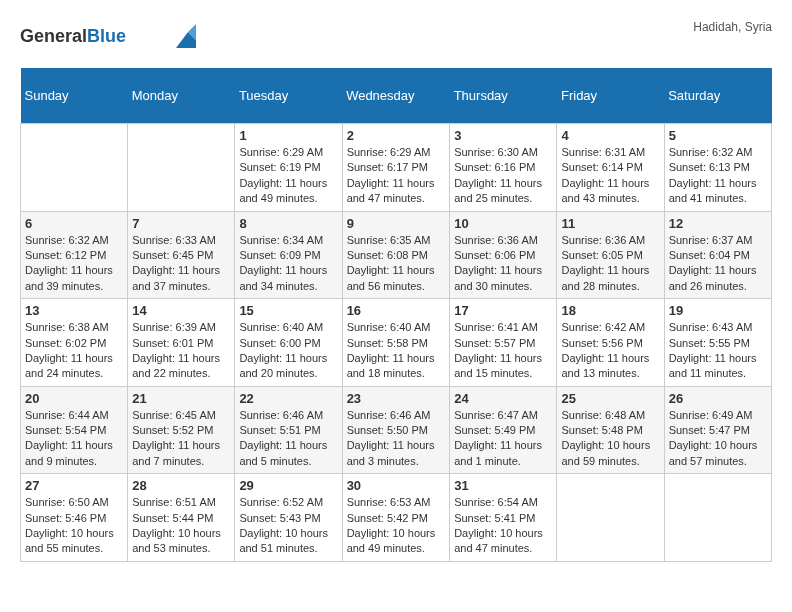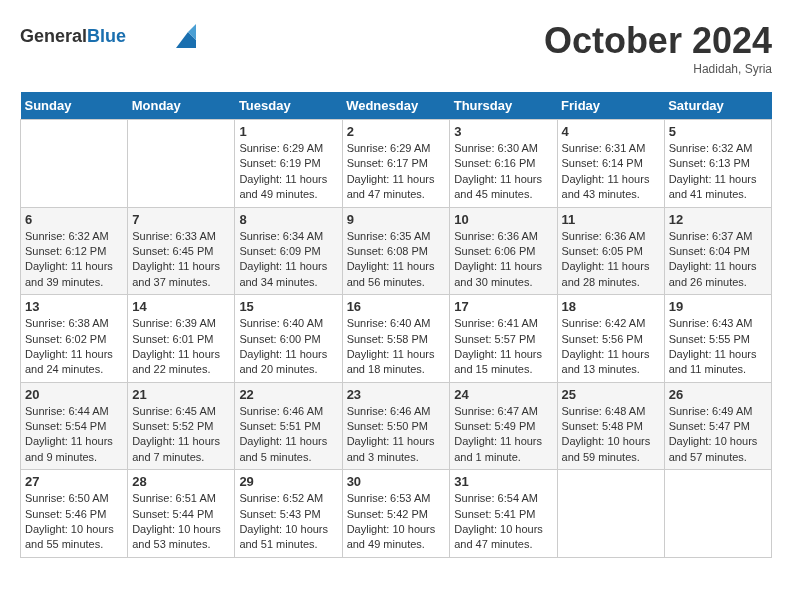--- a/index.html
+++ b/index.html
@@ -50,24 +50,24 @@
       color: #555;
     }
     table {
       width: 100%;
       border-collapse: collapse;
       font-size: 11px;
     }
     thead th {
       background-color: #1a6faf;
       color: #fff;
-      padding: 6px 4px;
+      padding: 20px 4px;
       text-align: left;
       font-size: 13px;
-      font-weight: bold;
+      font-weight: normal;
     }
     tbody td {
       border: 1px solid #ccc;
       vertical-align: top;
       padding: 4px;
       width: 108px;
       min-height: 80px;
       color: #333;
     }
     tbody tr:nth-child(even) {
@@ -93,21 +93,20 @@
   <div class="logo">
     <div>
       <span class="logo-text-general">General</span><span class="logo-text-blue">Blue</span>
     </div>
     <svg class="logo-icon" viewBox="0 0 32 32">
       <polygon points="10,28 22,12 30,20 30,28" fill="#1a6faf"></polygon>
       <polygon points="22,12 30,4 30,20" fill="#4a9fd4"></polygon>
     </svg>
   </div>
   <div class="month-title">
-    <h1>October 2024</h1>
     <h2>Hadidah, Syria</h2>
   </div>
 </div>
 
 <table>
   <thead>
     <tr>
       <th>Sunday</th>
       <th>Monday</th>
       <th>Tuesday</th>
@@ -135,21 +134,21 @@
             <p>Sunrise: 6:29 AM</p>
             <p>Sunset: 6:17 PM</p>
             <p>Daylight: 11 hours and 47 minutes.</p>
           </div>
         </td>
         <td>
           <span class="day-num">3</span>
           <div class="cell-content">
             <p>Sunrise: 6:30 AM</p>
             <p>Sunset: 6:16 PM</p>
-            <p>Daylight: 11 hours and 45 minutes.</p>
+            <p>Daylight: 11 hours and 25 minutes.</p>
           </div>
         </td>
         <td>
           <span class="day-num">4</span>
           <div class="cell-content">
             <p>Sunrise: 6:31 AM</p>
             <p>Sunset: 6:14 PM</p>
             <p>Daylight: 11 hours and 43 minutes.</p>
           </div>
         </td>

